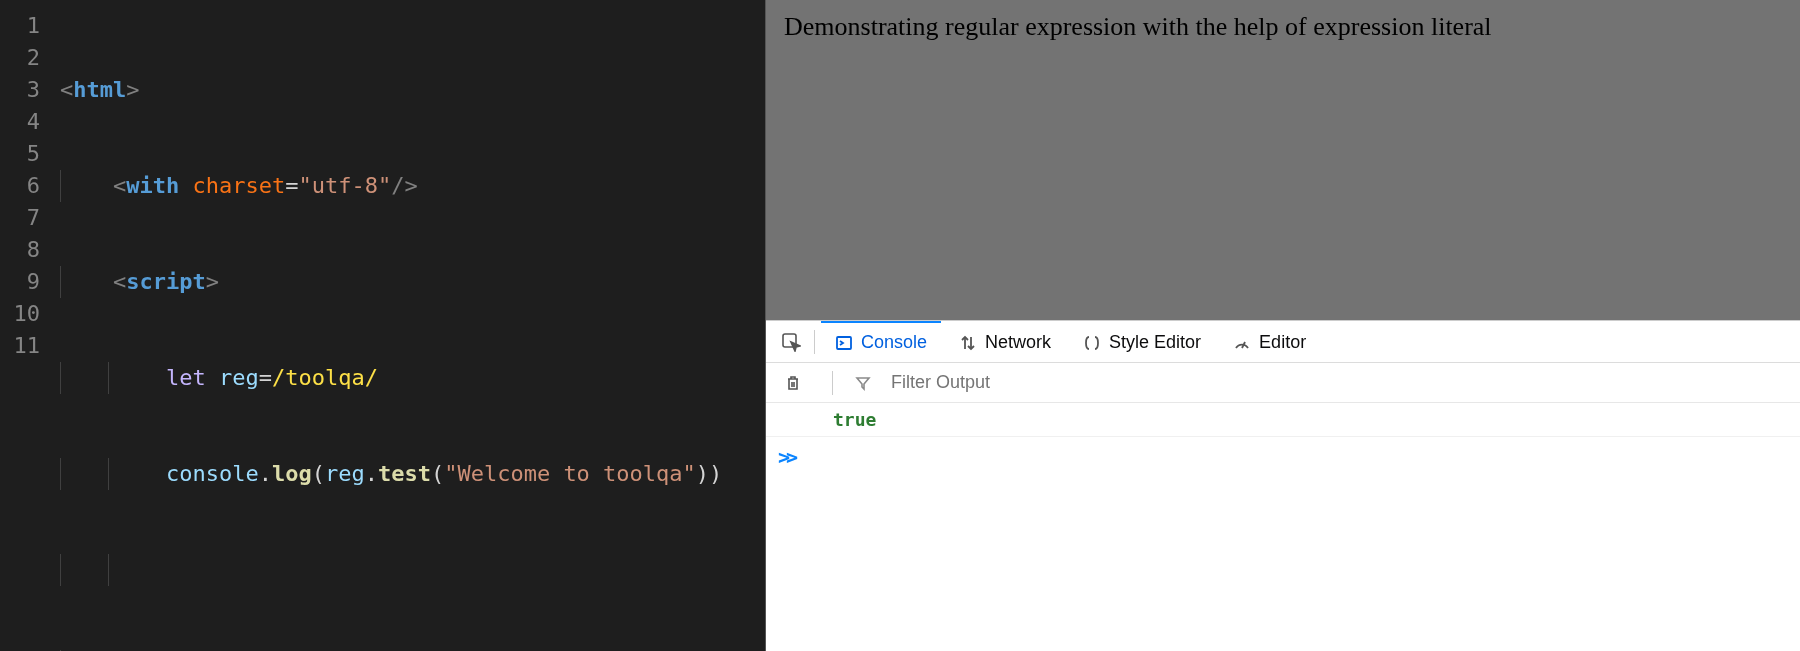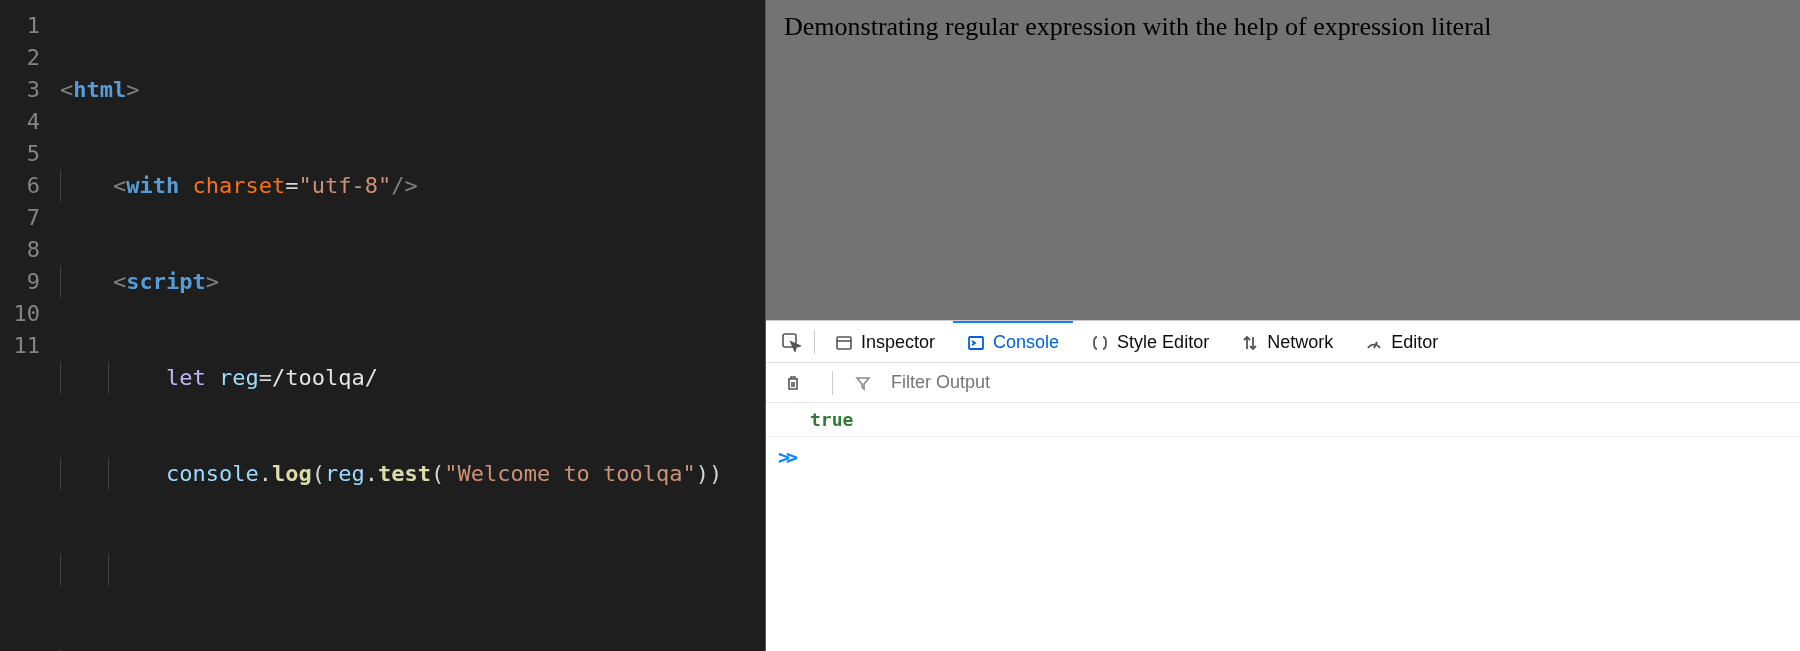--- a/index.html
+++ b/index.html
@@ -18,39 +18,39 @@
   
   .t-tag    { color: #569cd6; font-weight: bold; }
   .t-bracket{ color: #808080; }
   .t-attr   { color: #f97316; }
   .t-str    { color: #ce9178; }
   .t-key    { color: #c4b5fd; }
   .t-var    { color: #9cdcfe; }
   .t-punc   { color: #d4d4d4; }
   .t-fn     { color: #dcdcaa; font-weight: bold; }
   .t-obj    { color: #9cdcfe; }
-  .t-regex  { color: #e5e5e5; }
+  .t-regex  { color: #fde047; }
 
   
   .browser { flex: 1; height: 100%; background: #737373; display: flex; flex-direction: column; border-left: 1px solid #555; }
   .page { flex: 0 0 320px; padding: 12px 18px; font-family: "Times New Roman", serif; font-size: 26px; color: #000; }
   .devtools { flex: 1; border-top: 1px solid #ccc; background: #fff; display: flex; flex-direction: column; font-size: 18px; color: #0c0c0d; }
 
   .dt-tabs { display: flex; align-items: center; height: 42px; border-bottom: 1px solid #dcdcdc; gap: 4px; padding: 0 8px; }
   .dt-tab { display: flex; align-items: center; gap: 8px; padding: 0 14px; height: 100%; cursor: pointer; color: #0c0c0d; border-top: 2px solid transparent; }
   .dt-tab .ico { width: 18px; height: 18px; display: inline-flex; align-items: center; justify-content: center; }
   .dt-tab.active { color: #0060df; border-top: 2px solid #0a84ff; }
   .dt-sep { width: 1px; height: 24px; background: #ccc; margin: 0 2px; }
   .dt-icobtn { width: 34px; height: 34px; display: inline-flex; align-items: center; justify-content: center; cursor: pointer; border-radius: 4px; }
 
   .dt-filter { display: flex; align-items: center; height: 40px; border-bottom: 1px solid #e7e7e7; padding: 0 10px; gap: 20px; color: #6d6d6d; }
   .dt-filter input { border: none; outline: none; font-size: 18px; flex: 1; color: #6d6d6d; }
 
   .dt-rows { flex: 1; font-family: Menlo, Monaco, Consolas, monospace; font-size: 18px; }
-  .dt-row { padding: 6px 18px 6px 44px; border-bottom: 1px solid #f0f0f0; color: #2e7d32; font-weight: 600; }
+  .dt-row { padding: 6px 18px 6px 67px; border-bottom: 1px solid #f0f0f0; color: #2e7d32; font-weight: 600; }
   .dt-prompt { display: flex; align-items: center; padding: 8px 12px; }
   .dt-prompt .chev { color: #0a84ff; font-weight: bold; font-size: 20px; letter-spacing: -4px; }
 
   svg { display: block; }
 </style>
 </head>
 <body>
 
 <div class="root">
 
@@ -95,58 +95,49 @@
       <div class="dt-tabs">
         <div class="dt-icobtn">
           <svg width="20" height="20" viewBox="0 0 20 20" fill="none" stroke="#555" stroke-width="1.6">
             <rect x="2" y="2" width="13" height="13" rx="2"></rect>
               <path d="M10 10 L19 14 L15 15 L14 19 Z" fill="#555"></path>
           </svg>
 
         </div>
         <div class="dt-sep"></div>
 
-        <div class="dt-tab">
-          <span class="ico">
-            <svg width="18" height="18" viewBox="0 0 18 18" fill="none" stroke="#555" stroke-width="1.6">
-                <rect x="2" y="3" width="14" height="12" rx="1"></rect>
-                <line x1="2" y1="7" x2="16" y2="7"></line>
-              </svg>
-          </span>
-          <span>Inspector</span>
-        </div>
 
         <div class="dt-tab active">
           <span class="ico">
             <svg width="18" height="18" viewBox="0 0 18 18" fill="none" stroke="#0060df" stroke-width="1.8">
                 <rect x="2" y="3" width="14" height="12" rx="1"></rect>
                 <path d="M5 7 L8 9 L5 11"></path>
               </svg>
           </span>
           <span>Console</span>
         </div>
 
 
         <div class="dt-tab">
           <span class="ico">
             <svg width="18" height="18" viewBox="0 0 18 18" fill="none" stroke="#555" stroke-width="1.8">
-                <path d="M6 3 C3 3 3 6 3 9 C3 12 3 15 6 15 M12 3 C15 3 15 6 15 9 C15 12 15 15 12 15"></path>
+                <path d="M6 3 V15 M12 15 V3"></path>
+                <path d="M3 6 L6 3 L9 6 M9 12 L12 15 L15 12"></path>
               </svg>
           </span>
-          <span>Style Editor</span>
+          <span>Network</span>
         </div>
 
         <div class="dt-tab">
           <span class="ico">
             <svg width="18" height="18" viewBox="0 0 18 18" fill="none" stroke="#555" stroke-width="1.8">
-                <path d="M6 3 V15 M12 15 V3"></path>
-                <path d="M3 6 L6 3 L9 6 M9 12 L12 15 L15 12"></path>
+                <path d="M6 3 C3 3 3 6 3 9 C3 12 3 15 6 15 M12 3 C15 3 15 6 15 9 C15 12 15 15 12 15"></path>
               </svg>
           </span>
-          <span>Network</span>
+          <span>Style Editor</span>
         </div>
 
         <div class="dt-tab">
           <span class="ico">
             <svg width="18" height="18" viewBox="0 0 18 18" fill="none" stroke="#555" stroke-width="1.8">
                 <path d="M3 14 A7 7 0 0 1 15 14"></path>
                 <line x1="9" y1="14" x2="12" y2="8"></line>
               </svg>
           </span>
           <span>Editor</span>

